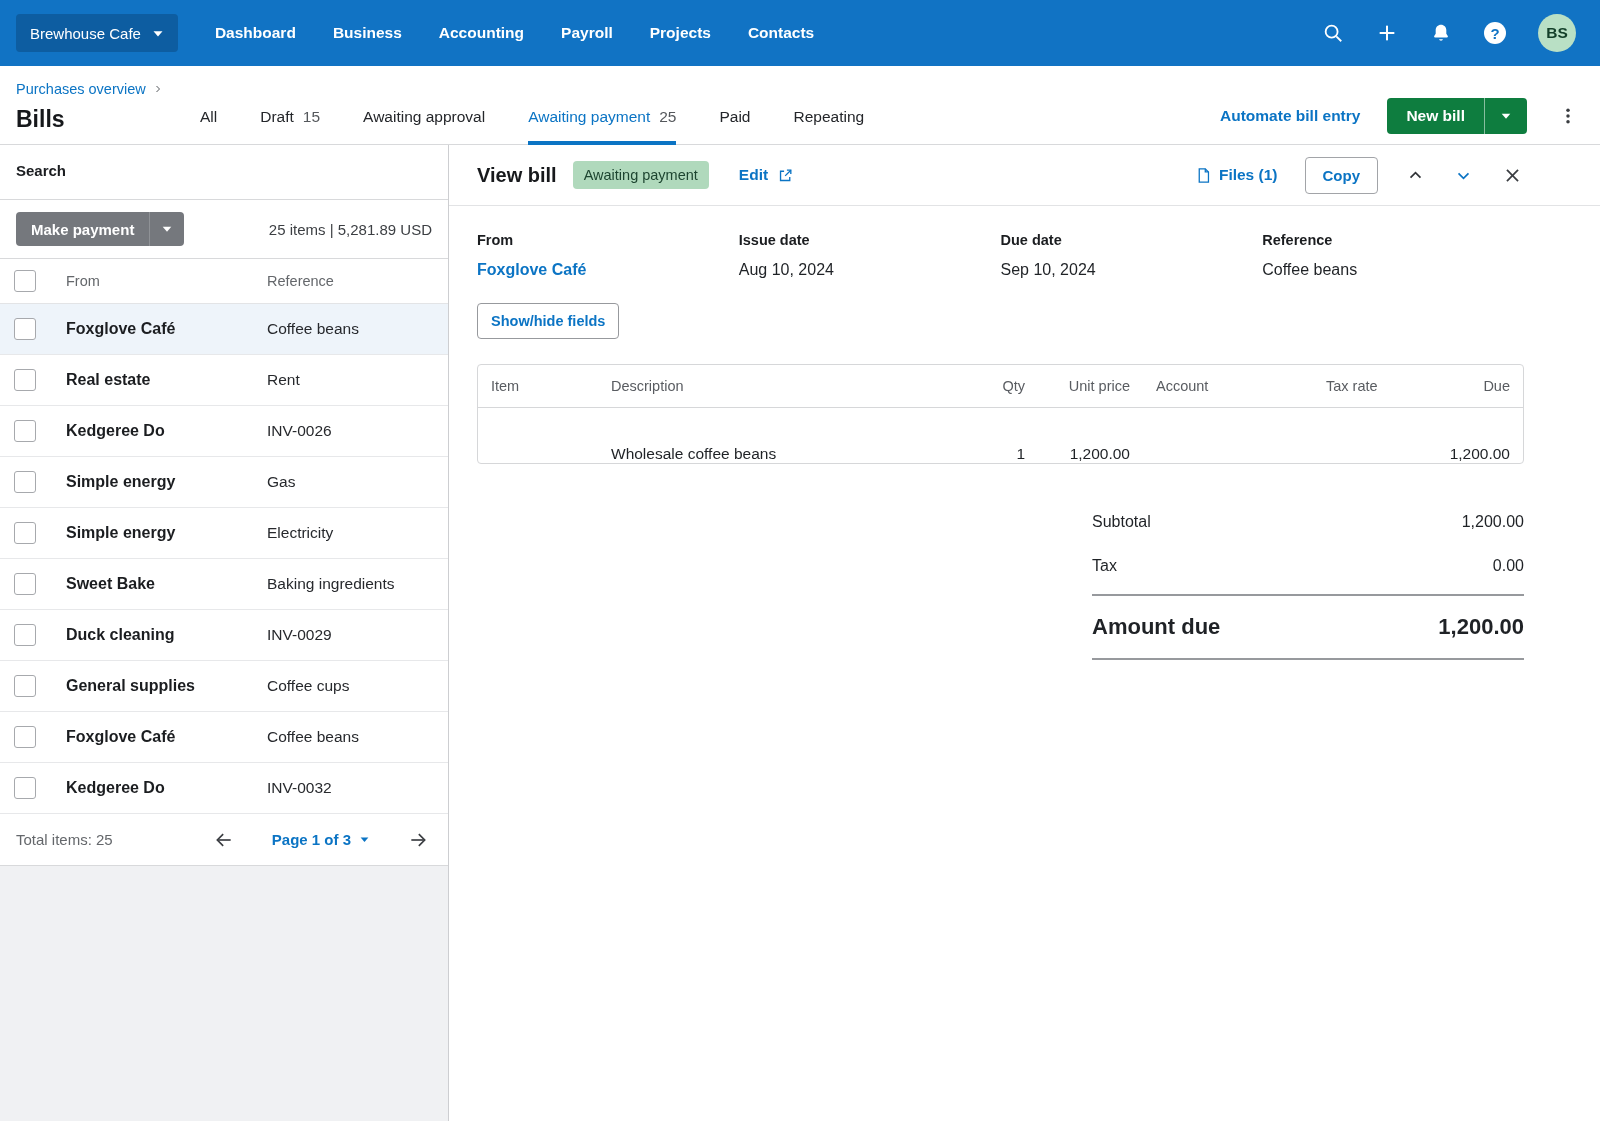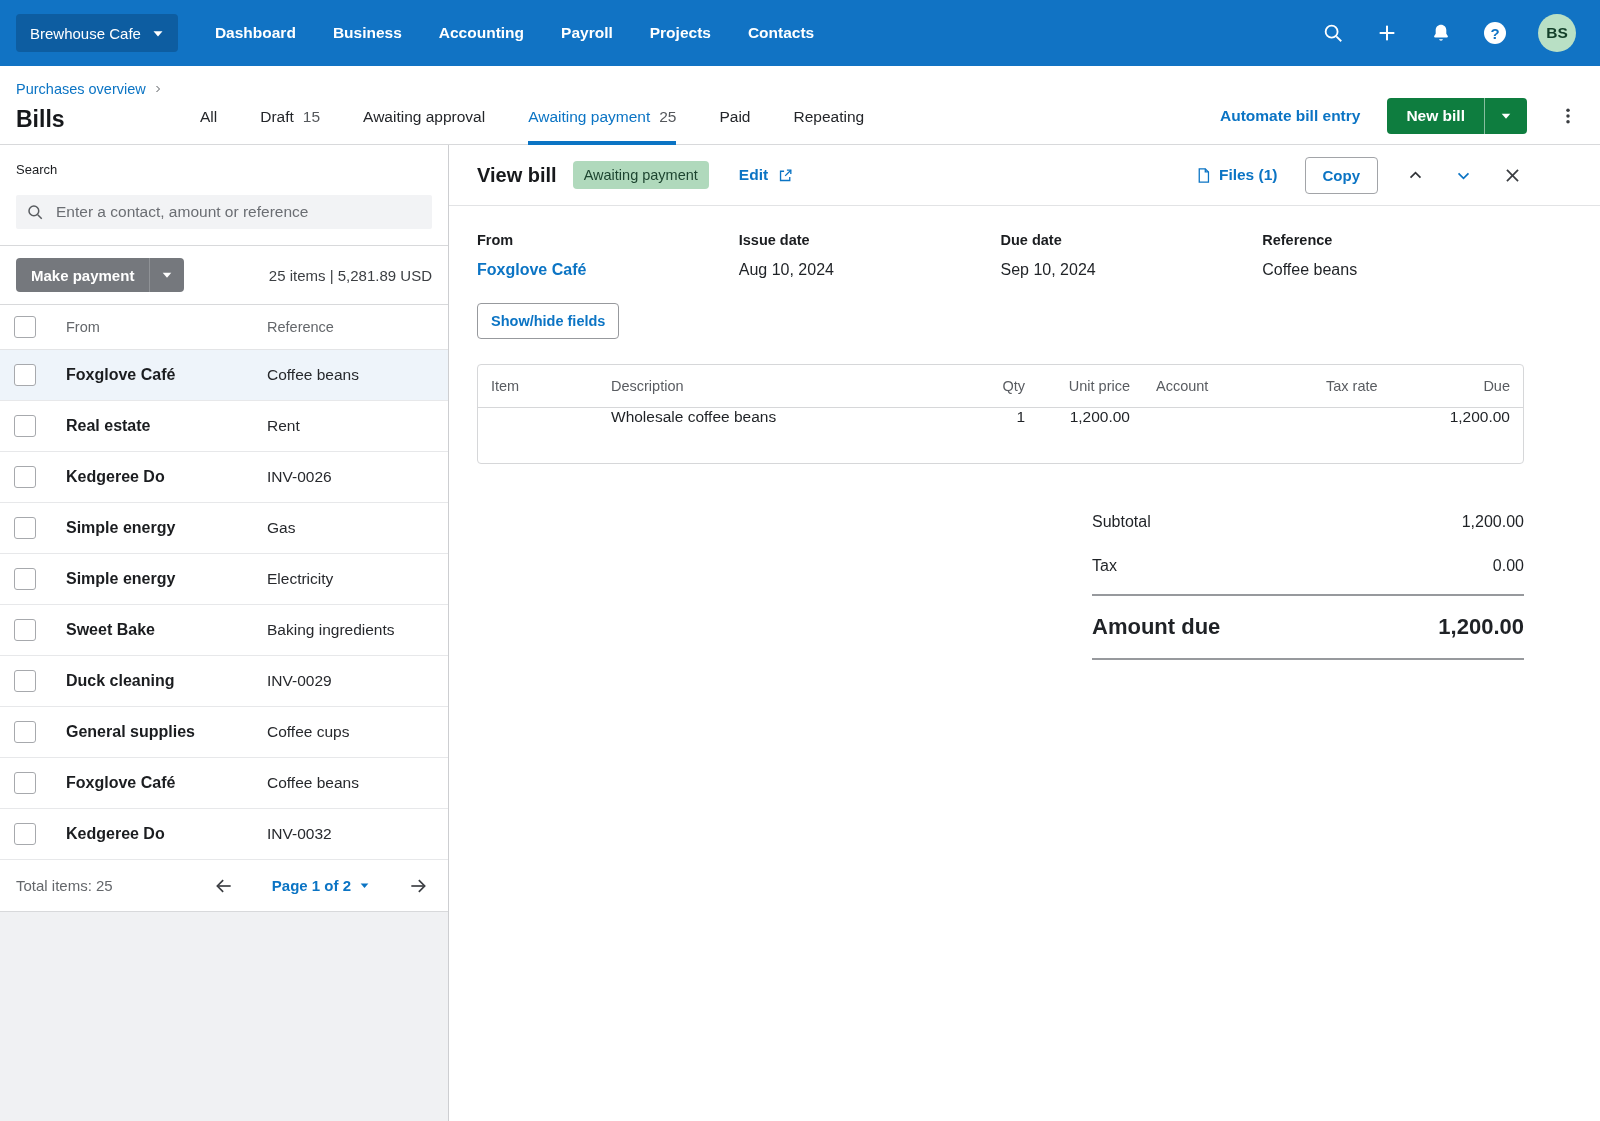--- a/index.html
+++ b/index.html
@@ -46,21 +46,21 @@
   .caret-svg{width:12px;height:10px}
   .kebab-btn{background:none;border:none;cursor:pointer;color:#3a3d41;padding:4px;display:flex}
   .kebab-btn svg{width:20px;height:20px}
 
   
   .body{display:flex;height:976px}
 
   
   .sidebar{width:449px;border-right:1px solid #cdced1;display:flex;flex-direction:column;background:#fff}
   .search-block{padding:17px 16px 16px;border-bottom:1px solid #d8d9db}
-  .search-label{font-weight:400;font-size:13px;margin-bottom:18px;color:#1b1d20}
+  .search-label{font-weight:700;font-size:15px;margin-bottom:4px;color:#1b1d20}
   .search-input-wrap{height:34px;background:#f2f3f5;display:flex;align-items:center;padding:0 10px;gap:10px;border-radius:2px}
   .search-input-wrap svg{width:18px;height:18px;color:#595c60;flex:none}
   .search-input-wrap input{border:none;background:transparent;outline:none;font-size:15.5px;font-family:inherit;flex:1;color:#1f2226}
   .search-input-wrap input::placeholder{color:#6b6e73}
   .actions-row{height:59px;display:flex;align-items:center;justify-content:space-between;padding:0 16px;border-bottom:1px solid #d8d9db}
   .split-btn.gray .main{background:var(--gray-btn);height:34px;padding:0 15px;font-size:15px}
   .split-btn.gray .caret-part{background:var(--gray-btn);width:35px;height:34px;border-left:1px solid #8f9296}
   .items-summary{font-size:15px;color:#3c3f43}
   .list-header{height:45px;display:flex;align-items:center;border-bottom:1px solid #e3e4e6;color:#64676b;font-size:14.5px;flex:none}
   .cb-cell{width:66px;padding-left:14px;display:flex;align-items:center}
@@ -97,21 +97,21 @@
 
   .bill-fields{display:grid;grid-template-columns:repeat(4,1fr);margin-top:26px}
   .f-label{font-weight:700;font-size:14.5px;color:#1b1d20}
   .f-value{margin-top:13px;font-size:16px;color:#1f2226}
   .f-value.link{color:var(--accent-blue);font-weight:700;cursor:pointer}
   .showhide-btn{margin-top:24px;background:#fff;border:1px solid #97999d;border-radius:4px;color:var(--accent-blue);
                 font-weight:700;font-size:14.5px;padding:9px 13px;font-family:inherit;cursor:pointer}
 
   .items-table{margin-top:25px;border:1px solid #d6d7d9;border-radius:4px}
   .t-head{display:flex;align-items:center;height:43px;border-bottom:1px solid #d6d7d9;color:#595c61;font-size:14.5px}
-  .t-row{display:flex;align-items:flex-start;height:55px;font-size:15.5px;color:#1f2226}
+  .t-row{display:flex;align-items:flex-end;height:55px;font-size:15.5px;color:#1f2226}
   .cell{padding:0 13px;white-space:nowrap;overflow:hidden;text-overflow:ellipsis}
   .col-item{width:120px}
   .col-desc{flex:1}
   .col-qty{width:60px;text-align:right}
   .col-price{width:105px;text-align:right}
   .col-account{width:170px}
   .col-tax{width:115px}
   .col-due{width:95px;text-align:right}
 
   .totals{width:432px;margin-left:auto;margin-top:36px}
@@ -220,27 +220,20 @@
         </svg>
     </button>
   </div>
 </div>
 
 <div class="body">
 
   <aside class="sidebar">
     <div class="search-block">
       <div class="search-label">Search</div>
-      <div class="search-input-wrap">
-        <svg viewBox="0 0 24 24" fill="none" stroke="currentColor" stroke-width="2">
-          <circle cx="10.5" cy="10.5" r="6.5"></circle>
-            <line x1="15.6" y1="15.6" x2="21" y2="21"></line>
-          </svg>
-        <input placeholder="Enter a contact, amount or reference" style="">
-      </div>
     </div>
     <div class="actions-row">
       <div class="split-btn gray">
         <button class="main">Make payment</button>
         <button class="caret-part">
           <svg class="caret-svg" viewBox="0 0 16 14" fill="currentColor">
               <path d="M2 4l6 7 6-7z"></path>
             </svg>
         </button>
       </div>
@@ -327,21 +320,21 @@
       </div>
     <div class="pagination">
       <span class="total">Total items: 25</span>
       <button class="arrow-btn">
         <svg viewBox="0 0 24 24" fill="none" stroke="currentColor" stroke-width="2">
             <path d="M20 12H5"></path>
             <path d="M11 5l-7 7 7 7"></path>
           </svg>
       </button>
       <button class="page-select">
-        <span>Page 1 of 2</span>
+        <span>Page 1 of 3</span>
         <svg class="caret-svg" viewBox="0 0 16 14" fill="currentColor" style="width:11px;height:9px">
             <path d="M2 4l6 7 6-7z"></path>
           </svg>
       </button>
       <button class="arrow-btn">
         <svg viewBox="0 0 24 24" fill="none" stroke="currentColor" stroke-width="2">
             <path d="M4 12h15"></path>
             <path d="M13 5l7 7-7 7"></path>
           </svg>
       </button>

